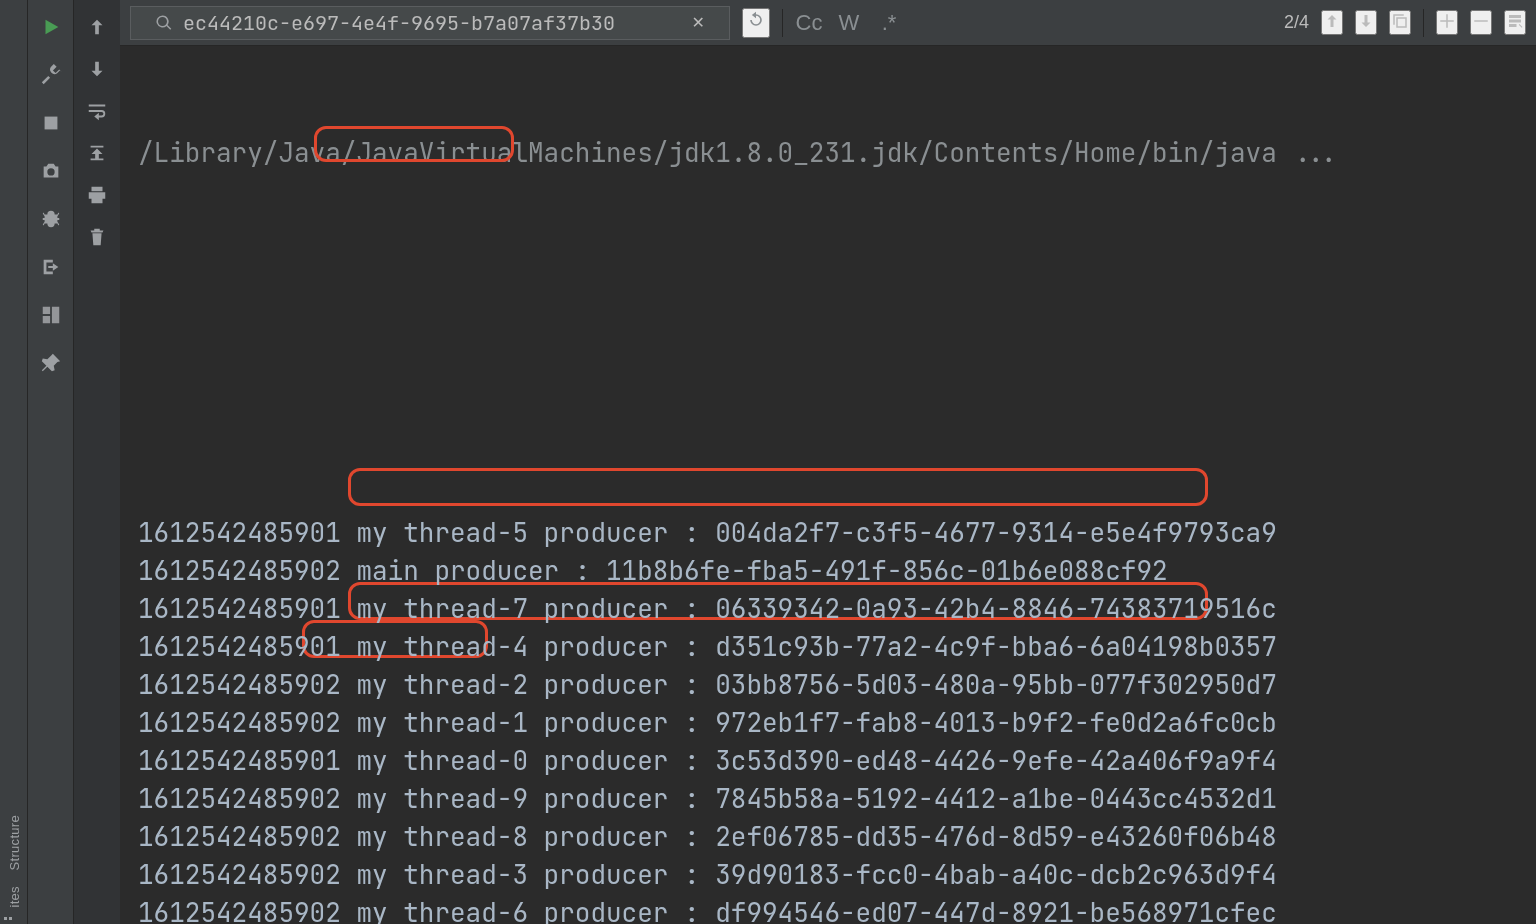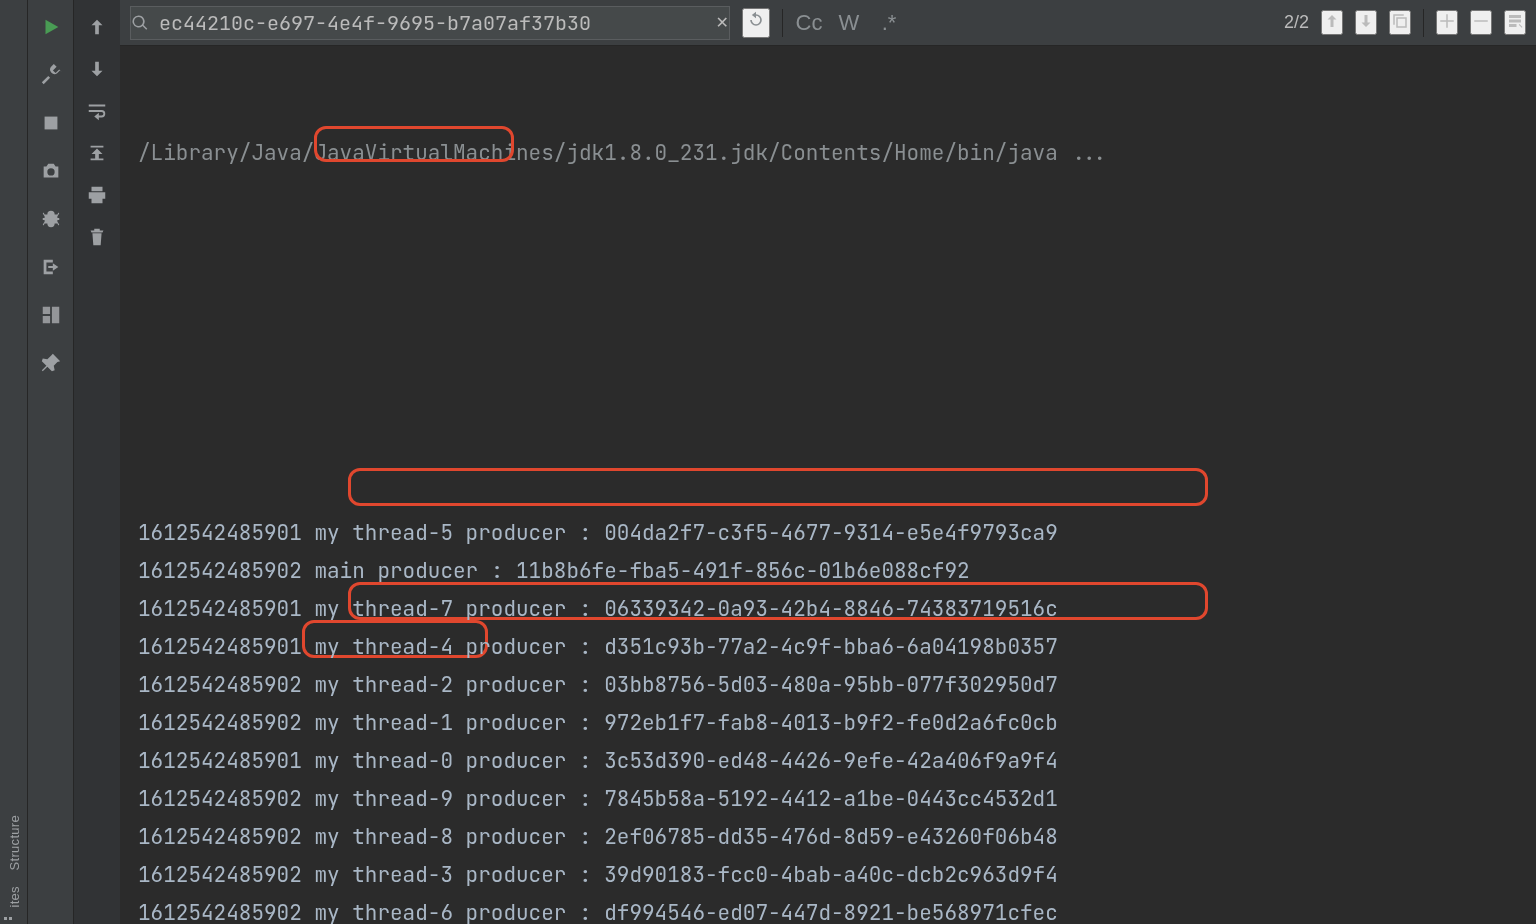--- a/index.html
+++ b/index.html
@@ -79,21 +79,21 @@
     gap: 12px;
     font-family: "Segoe UI",-apple-system,sans-serif;
     color: #bbbbbb;
   }
   .findbar .sbox {
     flex: 0 0 600px;
     display: flex; align-items: center; gap: 10px;
     background: #45494a;
     height: 34px;
     border: 1px solid #5a5d5f;
-    padding: 0 0;
+    padding: 0 24px;
   }
   .findbar .sbox .q {
     flex:1;
     font-family: "Menlo","Consolas","JetBrains Mono",monospace;
     font-size: 20px;
     color: #bbbbbb;
     white-space: nowrap; overflow:hidden;
   }
   .findbar .sbox .x { font-size:16px; color:#bbbbbb; }
   .findbar .opt {
@@ -105,21 +105,21 @@
   .findbar .spacer { flex: 1; }
   .findbar .count { font-size: 18px; color: #bbbbbb; }
   .findbar .nav svg { width:18px; height:18px; fill:#bbbbbb; }
   .findbar .divider { width:1px; height:28px; background:#262626; }
 
   
   .console {
     flex:1;
     overflow: auto;
     padding: 12px 0 16px 18px;
-    font-size: 21px;
+    font-size: 26px;
     line-height: 38px;
     white-space: pre;
     position: relative;
   }
   .line { position: relative; }
   .hdrline { color:#8a8f92; }
 
   
   .redbox {
     position: absolute;
@@ -232,21 +232,21 @@
       <button class="opt">
         <svg width="20" height="20" viewBox="0 0 24 24" fill="#8a8f92">
             <path d="M12 5V2L7 6l5 4V7a5 5 0 11-5 5H5a7 7 0 107-7z"></path>
           </svg>
       </button>
       <div class="divider"></div>
       <span class="opt">Cc</span>
       <span class="opt">W</span>
       <span class="opt">.*</span>
       <div class="spacer"></div>
-      <span class="count">2/2</span>
+      <span class="count">2/4</span>
       <button class="nav">
         <svg viewBox="0 0 24 24">
             <path d="M12 4l6 6h-4v10h-4V10H6z"></path>
           </svg>
       </button>
       <button class="nav">
         <svg viewBox="0 0 24 24">
             <path d="M12 20l-6-6h4V4h4v10h4z"></path>
           </svg>
       </button>

